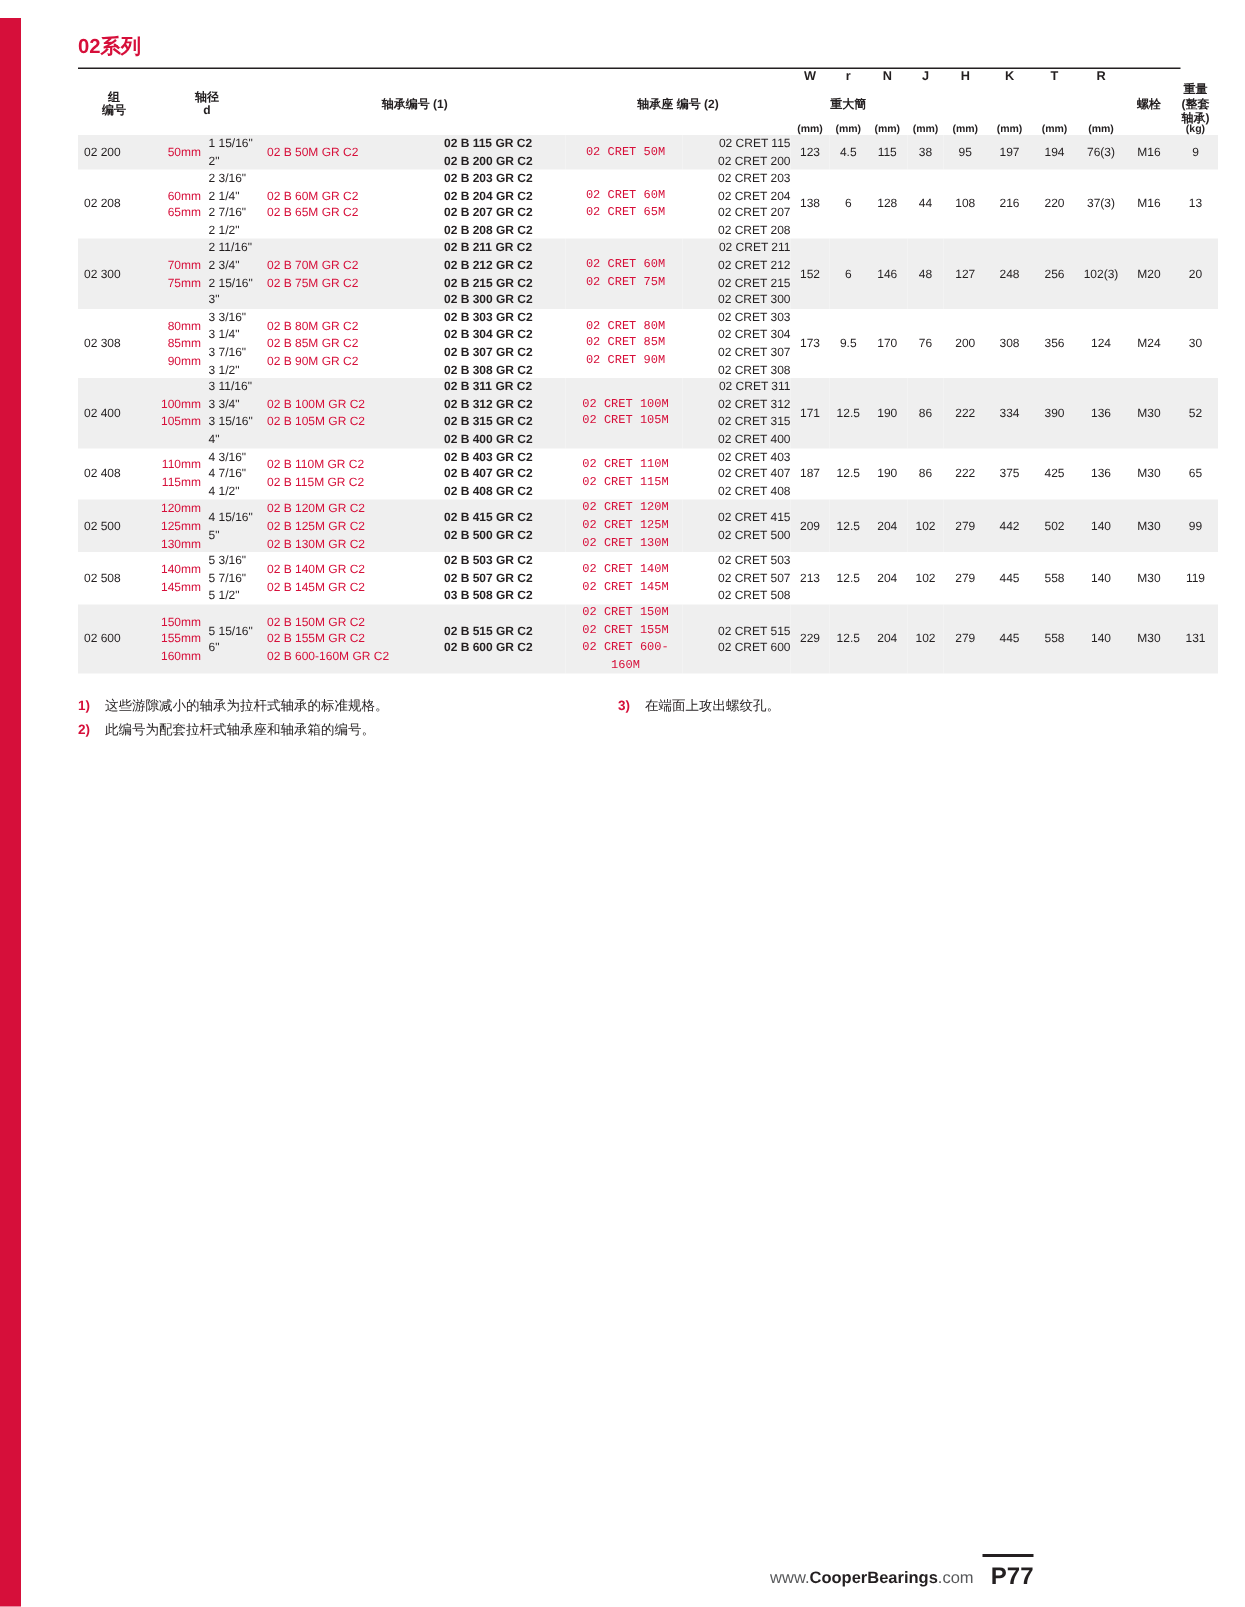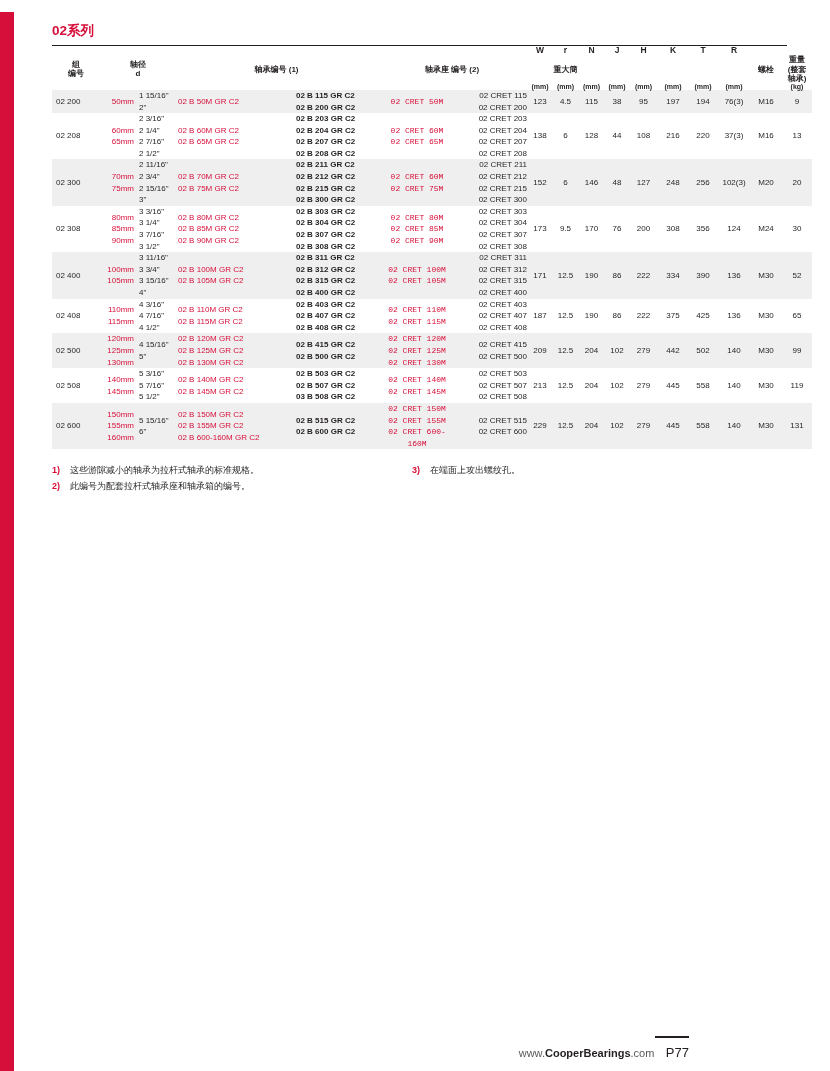--- a/index.html
+++ b/index.html
@@ -172,22 +172,22 @@
     margin-bottom: 5px;
   }
   .footer-text {
     font-size: 11px;
     color: #58595b;
     display: inline-block;
     vertical-align: middle;
   }
   .footer-text b { color: #231f20; margin-top: 36px; }
   .footer-page {
-    font-size: 13px;
-    font-weight: normal;
+    font-size: 16px;
+    font-weight: bold;
     color: #231f20;
     display: inline-block;
     vertical-align: middle;
     margin-left: 7px;
   }
   .stack { display: block; }
   .tiny { font-size: 7.5px; }
 </style>
 </head>
 <body>

